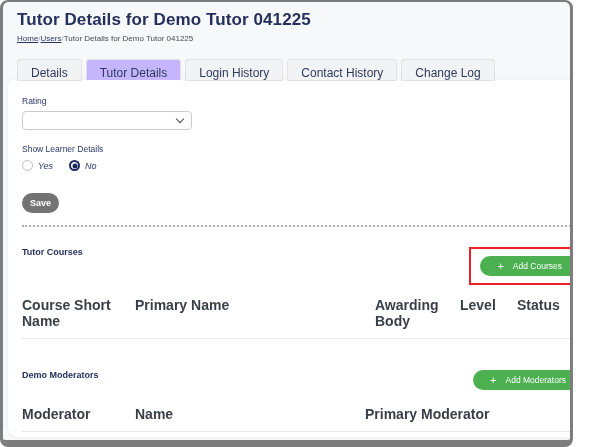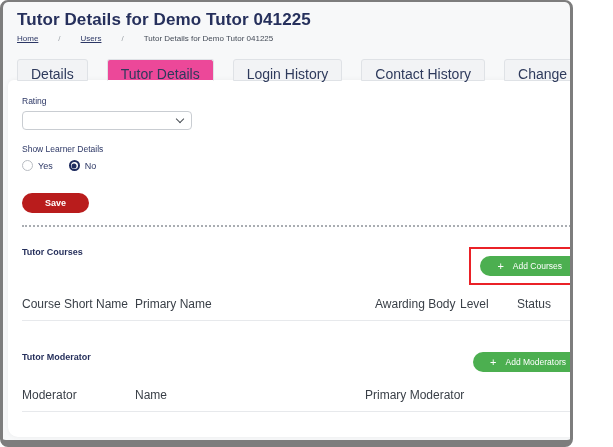--- a/index.html
+++ b/index.html
@@ -15,34 +15,34 @@
     padding:8px 0 0 5px;
     overflow:hidden;
   }
 
   .page-head { margin-left:9px; }
   .page-title {
     font-size:17px; font-weight:bold; color:#26305c; line-height:20px;
     letter-spacing:0.1px;
   }
   .breadcrumb {
-    margin-top:4px; font-size:8px; color:#444b57; display:flex; align-items:center; gap:20px;
+    margin-top:4px; font-size:8px; color:#444b57; display:flex; align-items:center; gap:0;
   }
   .breadcrumb a { color:#2c3765; text-decoration:underline; cursor:pointer; }
   .crumb-sep { color:#9aa0a6; }
 
   .tabs { display:flex; margin-left:9px; margin-top:16px; position:relative; z-index:2; }
   .tab {
-    font-size:14px; color:#2e3a5c; font-weight:500;
+    font-size:12px; color:#2e3a5c; font-weight:500;
     padding:6px 13px 6px 13px; height:22px;
     background:#f2f3f5; border:1px solid #dfe2e6;
-    border-radius:3px 3px 0 0; margin-right:19px;
+    border-radius:3px 3px 0 0; margin-right:4px;
     cursor:pointer; white-space:nowrap;
   }
-  .tab.active { background:#ec4899; border-bottom-color:#ffffff; }
+  .tab.active { background:#c4b5fd; border-bottom-color:#ffffff; }
 
   .card {
     position:relative; z-index:1; margin-top:-1px;
     width:592px; height:357px;
     background:#ffffff;
     border-radius:6px 10px 10px 10px;
     box-shadow:0 0 5px rgba(0,0,0,0.05);
     padding:16px 14px 0 14px;
   }
 
@@ -67,26 +67,26 @@
   .radio-circle {
     width:11px; height:11px; border-radius:50%;
     border:1.5px solid #b9bdc3; background:#fff; position:relative;
   }
   .radio-circle.checked { border:2px solid #1d2a5e; }
   .radio-circle.checked::after {
     content:""; position:absolute; top:50%; left:50%;
     width:5px; height:5px; border-radius:50%; background:#1d2a5e;
     transform:translate(-50%,-50%);
   }
-  .radio-label { font-size:9px; color:#2c3765; font-weight:500; }
+  .radio-label { font-size:9px; color:#2c3765; font-weight:500;font-style:italic; }
 
   .save-btn {
     margin-top:22px; display:inline-block;
-    background:#b91c1c; color:#fff; font-size:9px; font-weight:bold;
-    padding:5px 23px; border:none; border-radius:11px; cursor:pointer;
+    background:#737373; color:#fff; font-size:9px; font-weight:bold;
+    padding:5px 8px; border:none; border-radius:11px; cursor:pointer;
     font-family:"Liberation Sans", sans-serif;
   }
 
   .dotted-divider { margin-top:12px; border-top:2px dotted #a9adb2; height:0; }
 
   .section-row { display:flex; justify-content:space-between; align-items:flex-start; }
   .section-row.courses { margin-top:20px; }
   .section-row.moderators { margin-top:31px; }
   .section-heading { font-size:9px; font-weight:bold; color:#26305c; margin-top:0; }
 
@@ -96,21 +96,21 @@
   }
   .green-btn {
     display:inline-flex; align-items:center; gap:9px;
     background:#4caf50; color:#fff;
     border:none; border-radius:12px; padding:5px 17px;
     font-size:8.5px; cursor:pointer; white-space:nowrap;
     font-family:"Liberation Sans", sans-serif;
   }
   .plus-glyph { font-size:11px; line-height:8px; font-weight:normal; }
 
-  .table-head { display:grid; font-size:12px; font-weight:normal; color:#393f47; }
+  .table-head { display:grid; font-size:14px; font-weight:bold; color:#393f47; }
   .table-head.courses-cols { grid-template-columns:113px 240px 85px 57px auto; margin-top:12px; }
   .table-head.moderators-cols { grid-template-columns:113px 230px auto; margin-top:16px; }
   .table-rule { margin-top:9px; border-top:1px solid #e7e9ec; height:0; }
 </style>
 </head>
 <body>
 
 <div class="frame">
 
   <div class="page-head">
@@ -169,21 +169,21 @@
     <div class="table-head courses-cols">
       <span>Course Short Name</span>
       <span>Primary Name</span>
       <span>Awarding Body</span>
       <span>Level</span>
       <span>Status</span>
     </div>
     <div class="table-rule"></div>
 
     <div class="section-row moderators">
-      <div class="section-heading">Tutor Moderator</div>
+      <div class="section-heading">Demo Moderators</div>
       <button class="green-btn" style="margin-right:3px;">
         <span class="plus-glyph">+</span>
         <span>Add Moderators</span>
       </button>
     </div>
 
     <div class="table-head moderators-cols">
       <span>Moderator</span>
       <span>Name</span>
       <span>Primary Moderator</span>

